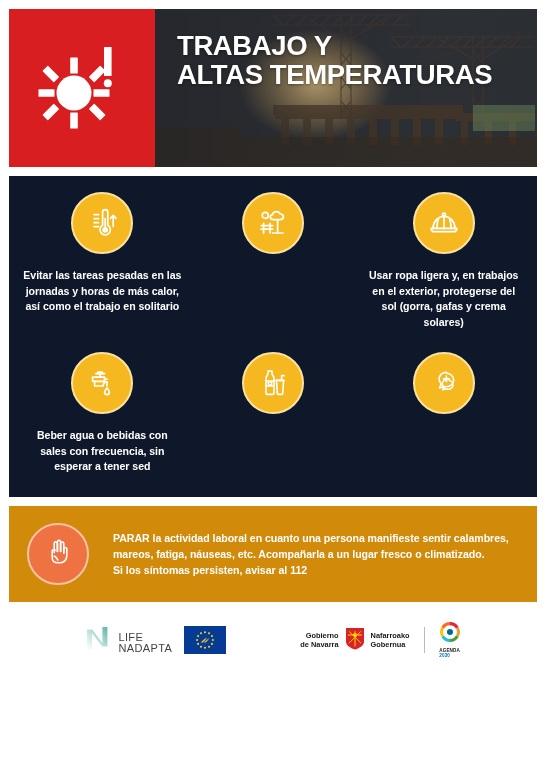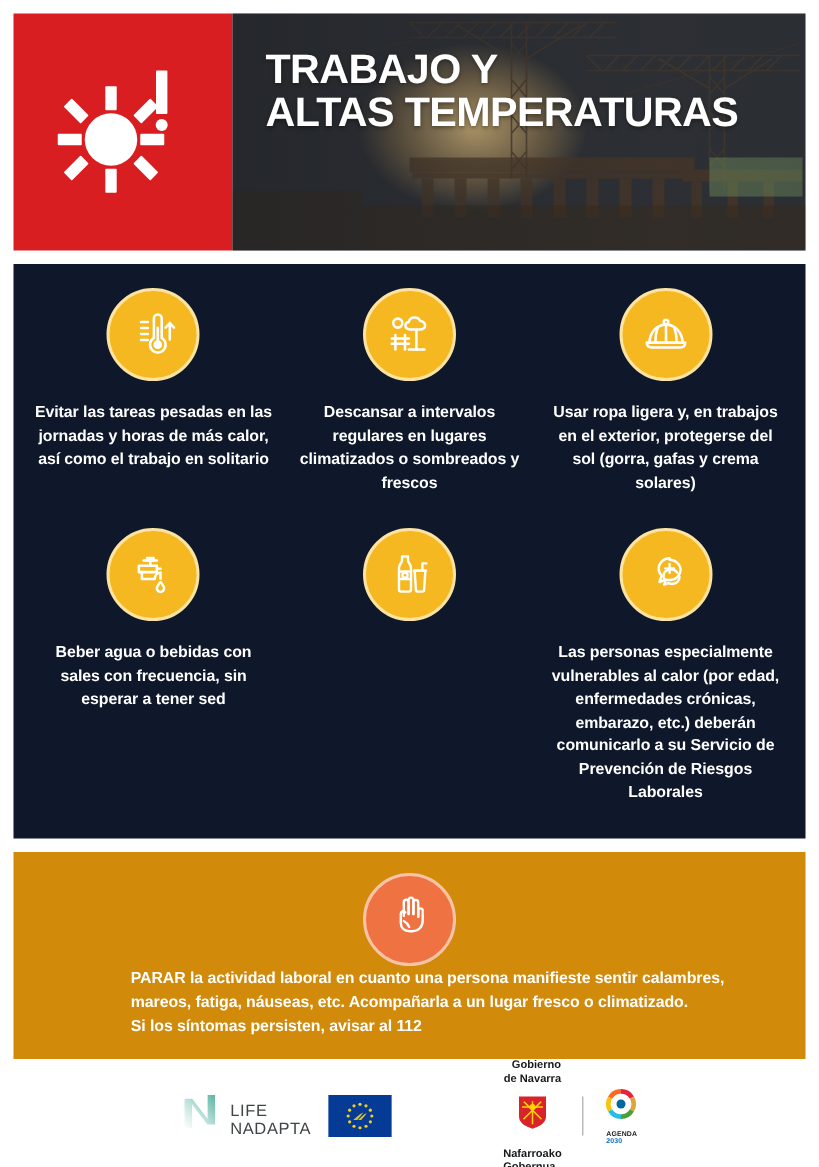--- a/index.html
+++ b/index.html
@@ -155,21 +155,20 @@
   
   .alert-panel {
     width: 528px;
     margin: 9px auto 0 auto;
     background: #d18a0a;
     min-height: 96px;
     display: flex;
     align-items: center;
     padding: 14px 18px;
     box-sizing: border-box;
-    flex-direction: column;
   }
   .alert-icon-wrap {
     width: 62px;
     height: 62px;
     flex: 0 0 62px;
     border-radius: 50%;
     background: #ef7242;
     border: 2px solid #f7c3a7;
     display: flex;
     align-items: center;
@@ -223,21 +222,20 @@
   .footer-right {
     display: flex;
     align-items: center;
     gap: 8px;
     margin-left: 74px;
   }
   .gov-block {
     display: flex;
     align-items: center;
     gap: 6px;
-    flex-direction: column;
   }
   .gov-words {
     font-size: 7.4px;
     line-height: 9px;
     font-weight: bold;
     color: #16181a;
     text-align: right;
     white-space: nowrap;
   }
   .gov-words.right-side { text-align: left; }
@@ -371,21 +369,20 @@
               <g fill="none" stroke="#ffffff" stroke-width="1.7" stroke-linecap="round" stroke-linejoin="round">
                 <circle cx="9.2" cy="9.4" r="3.0"></circle>
                 <path d="M17.4 13.6c-1.9 0-3.1-1.1-3.1-2.5 0-1.2.9-2.2 2.2-2.4.3-1.8 1.9-3.1 3.9-3.1 1.7 0 3.2 1 3.7 2.4 1.9.1 3.3 1.4 3.3 3 0 1.6-1.5 2.6-3.5 2.6z"></path>
                 <path d="M21.6 13.8V27"></path>
                 <path d="M16.6 27h10.4"></path>
                 <path d="M5.2 19.6h11.4M5.2 23.2h11.4M7.6 17.4V27M14.0 17.4V27"></path>
               </g>
             </svg>
           </span>
         </div>
-        <div class="tip-text">Descansar a intervalos regulares en lugares climatizados o sombreados y frescos</div>
       </div>
 
       <div class="tip">
         <div class="tip-icon-wrap">
           <span>
             <svg width="34" height="34" viewBox="0 0 34 34" aria-hidden="true">
               <g fill="none" stroke="#ffffff" stroke-width="1.7" stroke-linecap="round" stroke-linejoin="round">
                 <path d="M6.0 22.4c0-6.6 4.9-12.0 11.0-12.0s11.0 5.4 11.0 12.0"></path>
                 <path d="M4.2 22.4h25.6c0 2.1-1.2 3.3-3.4 3.3H7.6c-2.2 0-3.4-1.2-3.4-3.3z"></path>
                 <path d="M17.0 10.4V22.4"></path>
@@ -445,21 +442,20 @@
           <span>
             <svg width="34" height="34" viewBox="0 0 34 34" aria-hidden="true">
               <g fill="none" stroke="#ffffff" stroke-width="1.6" stroke-linecap="round" stroke-linejoin="round">
                 <path d="M26.0 18.6c0 2.6-2.0 4.6-4.8 4.6-.9 0-1.7-.2-2.4-.5l-3.0 1.0.9-2.5c-.9-.8-1.4-1.9-1.4-3.1 0-2.6 2.2-4.6 4.9-4.6 1.8 0 3.4.9 4.3 2.2"></path>
                 <path d="M19.4 6.2c-4.0 0-7.3 3.0-7.3 6.8 0 1.8.8 3.5 2.0 4.7L12.6 22l4.6-1.6c.7.2 1.4.3 2.2.3 4.0 0 7.3-3.0 7.3-6.7s-3.3-6.8-7.3-6.8z"></path>
                 <path d="M19.4 10.0v5.8M16.5 12.9h5.8"></path>
               </g>
             </svg>
           </span>
         </div>
-        <div class="tip-text">Las personas especialmente vulnerables al calor (por edad, enfermedades crónicas, embarazo, etc.) deberán comunicarlo a su Servicio de Prevención de Riesgos Laborales</div>
       </div>
     </div>
   </div>
 
   <div class="alert-panel">
     <div class="alert-icon-wrap">
       <span>
         <svg width="34" height="34" viewBox="0 0 34 34" aria-hidden="true">
           <g fill="none" stroke="#ffffff" stroke-width="1.6" stroke-linecap="round" stroke-linejoin="round">
             <path d="M13.2 17.6V8.4a1.6 1.6 0 0 1 3.2 0v8.0"></path>

